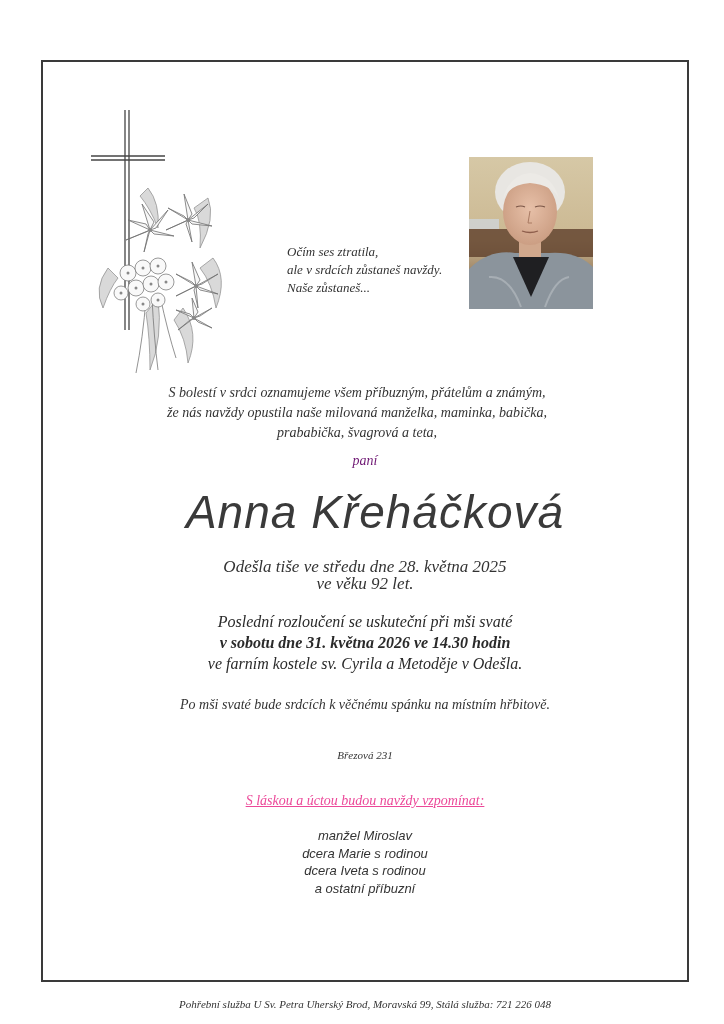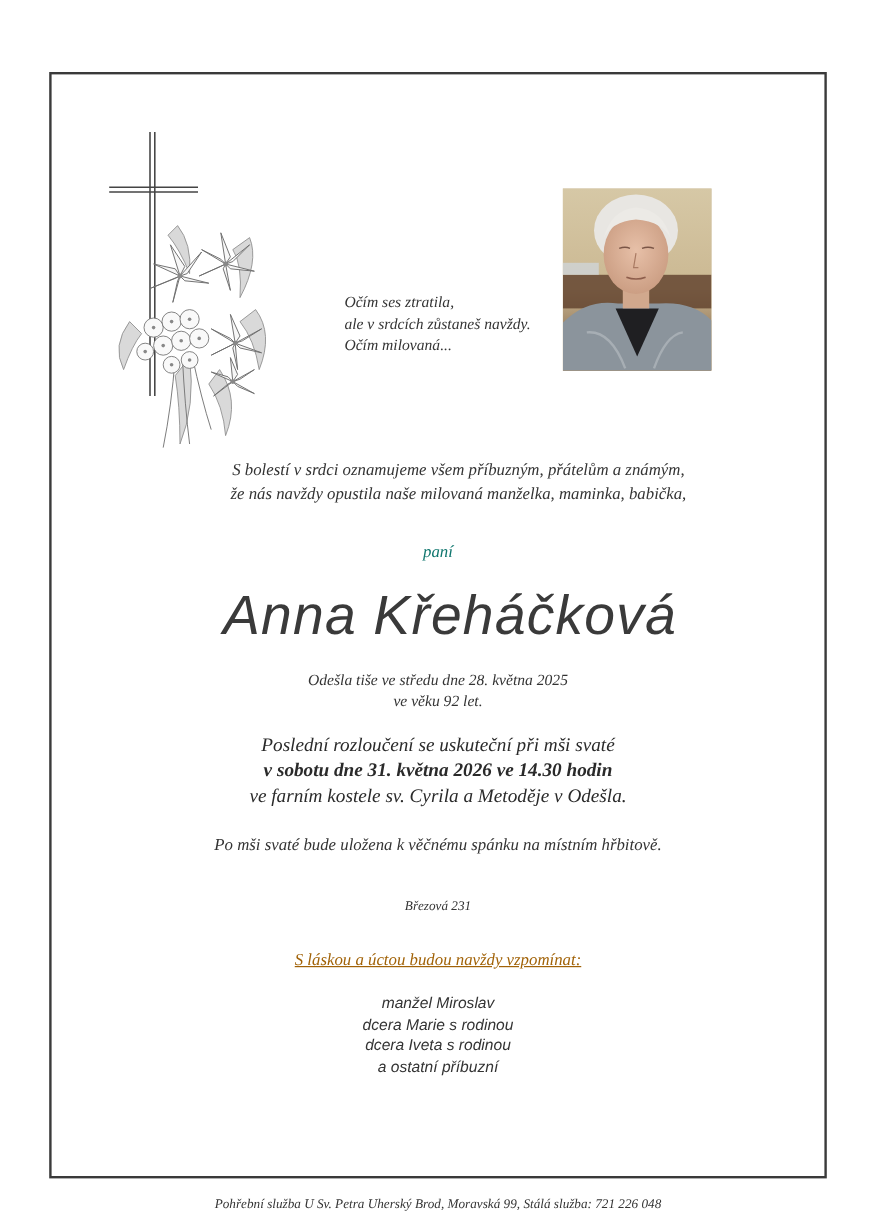--- a/index.html
+++ b/index.html
@@ -51,56 +51,56 @@
     .photo {
       left: 469px;
       top: 157px;
       width: 124px;
       height: 152px;
       overflow: hidden;
       background: #cfc1a0;
     }
 
     .announce {
-      left: 137px;
+      left: 112px;
       top: 383px;
       width: 490px;
       font-family: "Liberation Serif", serif;
       font-style: italic;
       font-size: 14px;
       line-height: 20px;
       color: #333;
     }
     .pani {
       left: 120px;
       top: 453px;
       width: 490px;
       font-family: "Liberation Serif", serif;
       font-style: italic;
       font-size: 14px;
-      color: #0f766e;
+      color: #701a75;
     }
     .name {
       left: 100px;
       top: 484px;
       width: 550px;
       font-family: Liberation Sans, sans-serif;
       font-style: italic;
       font-size: 46px;
       line-height: 56px;
       letter-spacing: 1px;
       color: #3a3a3a;
     }
     .died {
       left: 120px;
       top: 558px;
       width: 490px;
       font-family: "Liberation Serif", serif;
       font-style: italic;
-      font-size: 13px;
+      font-size: 17px;
       line-height: 17px;
       color: #333;
     }
     .funeral {
       left: 100px;
       top: 611px;
       width: 530px;
       font-family: "Liberation Serif", serif;
       font-size: 16px;
       line-height: 21px;
@@ -126,21 +126,21 @@
       font-size: 11px;
       color: #333;
     }
     .remember-head {
       left: 120px;
       top: 793px;
       width: 490px;
       font-family: "Liberation Serif", serif;
       font-style: italic;
       font-size: 14px;
-      color: #a16207;
+      color: #ec4899;
     }
     .remember-head span { text-decoration: underline; }
     .mourners {
       left: 120px;
       top: 827px;
       width: 490px;
       font-family: Liberation Sans, sans-serif;
       font-style: italic;
       font-size: 13px;
       line-height: 17.5px;
@@ -243,21 +243,21 @@
         <circle cx="100" cy="112" r="2"></circle>
       <circle cx="108" cy="178" r="2"></circle>
         <circle cx="106" cy="210" r="2"></circle>
     </g>
   </svg>
 </div>
 
 <div class="abs poem">
   <div>Očím ses ztratila,</div>
   <div>ale v srdcích zůstaneš navždy.</div>
-  <div>Očím milovaná...</div>
+  <div>Naše zůstaneš...</div>
 </div>
 
 <div class="abs photo" title="Portrait of Anna Křeháčková">
   <svg width="124" height="152" viewBox="0 0 124 152" xmlns="http://www.w3.org/2000/svg">
     <defs>
       <linearGradient id="bg" x1="0" y1="0" x2="0" y2="1">
         <stop offset="0" stop-color="#d6c8a6"></stop>
         <stop offset="0.55" stop-color="#cbb892"></stop>
         <stop offset="1" stop-color="#6b4a33"></stop>
       </linearGradient>
@@ -285,36 +285,37 @@
     <path d="M47 50 Q52 48 56 50" stroke="#7a5546" stroke-width="1.2" fill="none"></path>
     <path d="M66 50 Q71 48 76 50" stroke="#7a5546" stroke-width="1.2" fill="none"></path>
     <path d="M61 54 L59 66 L63 66" stroke="#a97a63" stroke-width="1" fill="none"></path>
     <path d="M53 74 Q61 77 69 74" stroke="#8e5e4c" stroke-width="1.3" fill="none"></path>
   </svg>
 </div>
 
 <div class="abs announce center">
   <div>S bolestí v srdci oznamujeme všem příbuzným, přátelům a známým,</div>
   <div>že nás navždy opustila naše milovaná manželka, maminka, babička,</div>
+  <div>prababička, švagrová a teta,</div>
 </div>
 <div class="abs pani center">paní</div>
 
 <div class="abs name center">Anna Křeháčková</div>
 
 <div class="abs died center">
   <div>Odešla tiše ve středu dne 28. května 2025</div>
   <div>ve věku 92 let.</div>
 </div>
 
 <div class="abs funeral center">
   <div class="l1">Poslední rozloučení se uskuteční při mši svaté</div>
   <div class="l2">v sobotu dne 31. května 2026 ve 14.30 hodin</div>
   <div class="l3">ve farním kostele sv. Cyrila a Metoděje v Odešla.</div>
 </div>
-<div class="abs burial center">Po mši svaté bude uložena k věčnému spánku na místním hřbitově.</div>
+<div class="abs burial center">Po mši svaté bude srdcích k věčnému spánku na místním hřbitově.</div>
 
 <div class="abs address center">Březová 231</div>
 
 <div class="abs remember-head center">
   <span>S láskou a úctou budou navždy vzpomínat:</span>
 </div>
 <div class="abs mourners center">
   <div>manžel Miroslav</div>
   <div>dcera Marie s rodinou</div>
   <div>dcera Iveta s rodinou</div>

